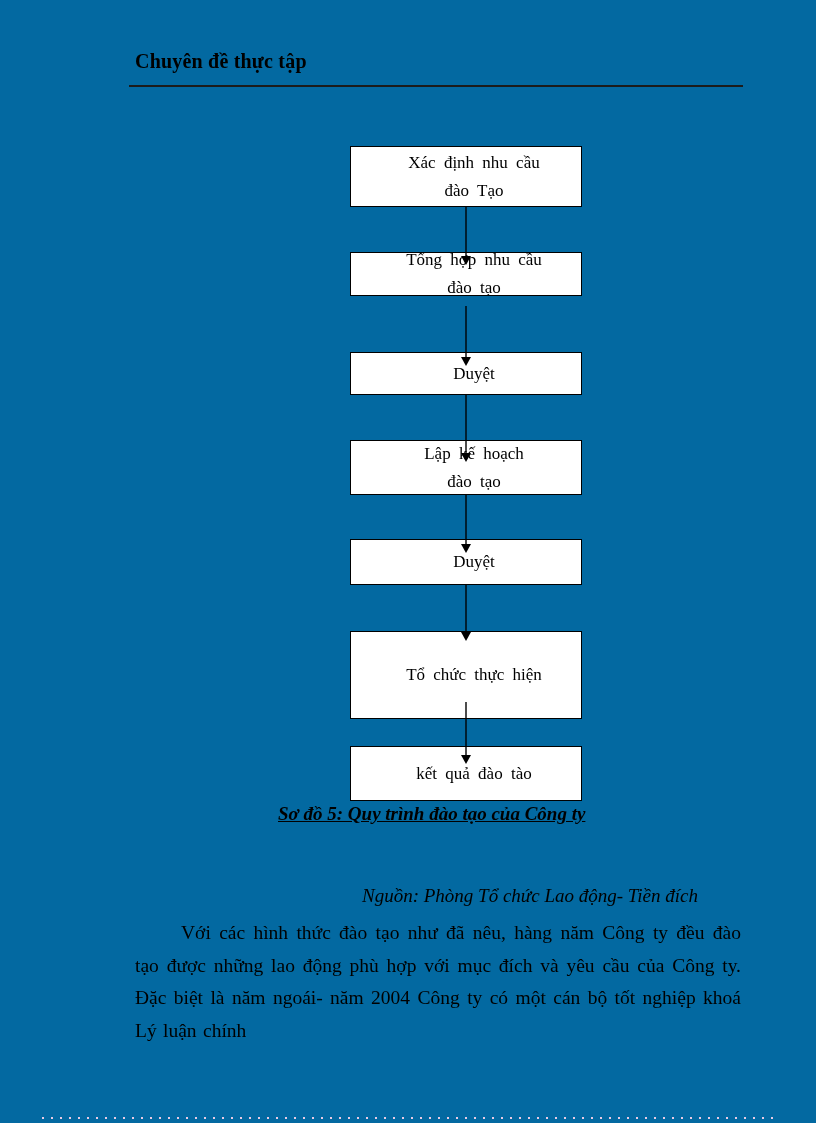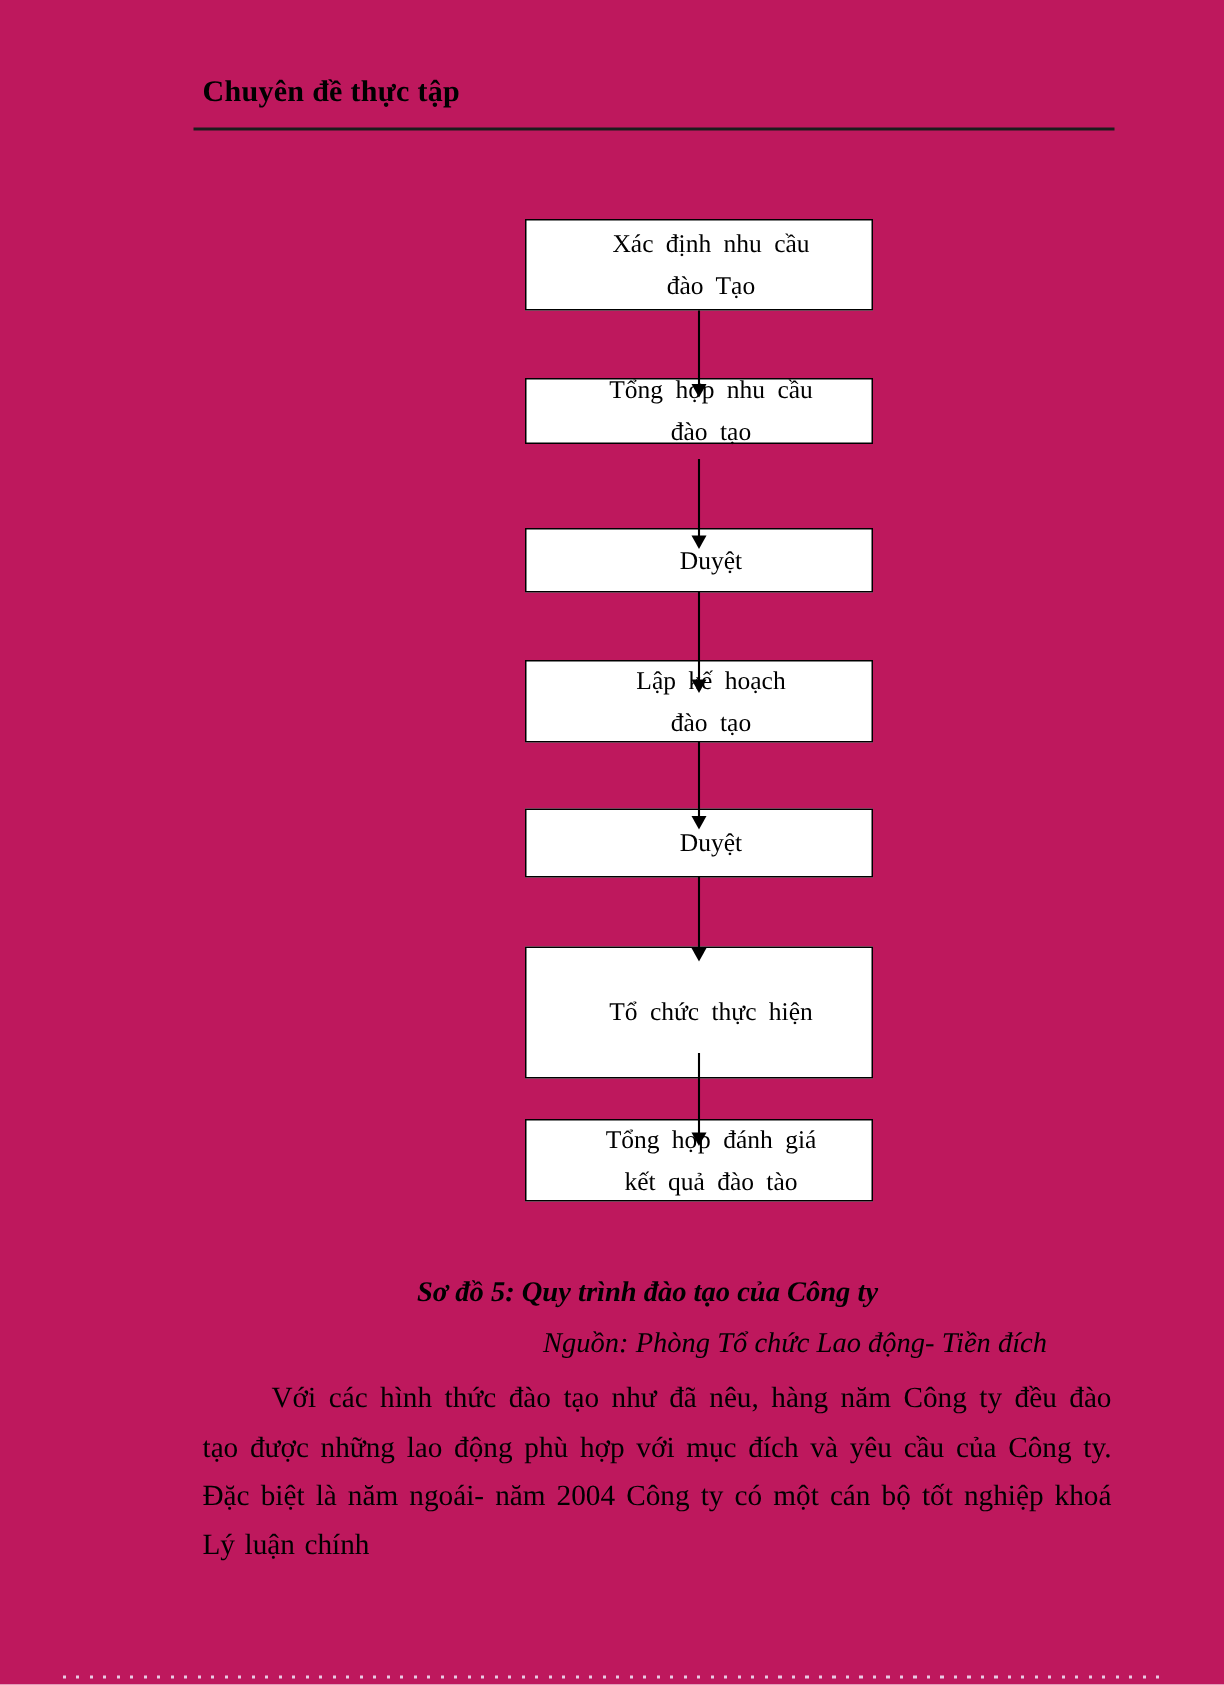--- a/index.html
+++ b/index.html
@@ -4,21 +4,21 @@
 <style>
   html, body {
     margin: 0;
     padding: 0;
     background: #ffffff;
   }
   .page {
     position: relative;
     width: 816px;
     height: 1123px;
-    background: #be185d;
+    background: #0369a1;
     font-family: "Liberation Serif", serif;
     color: #000000;
     overflow: hidden;
   }
 
   
   .doc-header-title {
     position: absolute;
     left: 135px;
     top: 50px;
@@ -70,25 +70,26 @@
     height: 690px;
     pointer-events: none;
   }
   .flow-arrows line { stroke: #000000; stroke-width: 1.4px; }
   .flow-arrows polygon { fill: #000000; }
 
   
   .fig-caption {
     position: absolute;
     left: 278px;
-    top: 851px;
+    top: 803px;
     font-size: 19px;
     font-weight: bold;
     font-style: italic;
     white-space: nowrap;
+    text-decoration: underline;
   }
   .fig-source {
     position: absolute;
     left: 362px;
     top: 885px;
     font-size: 19px;
     font-style: italic;
     white-space: nowrap;
   }
 
@@ -148,21 +149,20 @@
 
   <div class="fbox fbox-5">
     <div>Duyệt</div>
   </div>
 
   <div class="fbox fbox-6">
     <div>Tổ chức thực hiện</div>
   </div>
 
   <div class="fbox fbox-7">
-    <div>Tổng hợp đánh giá</div>
     <div>kết quả đào tào</div>
   </div>
 
   <svg class="flow-arrows" viewBox="0 0 260 690" xmlns="http://www.w3.org/2000/svg">
     <g>
       <line x1="126" y1="67" x2="126" y2="117"></line>
       <polygon points="121,116 131,116 126,125"></polygon>
     </g>
     <g>
       <line x1="126" y1="166" x2="126" y2="218"></line>

